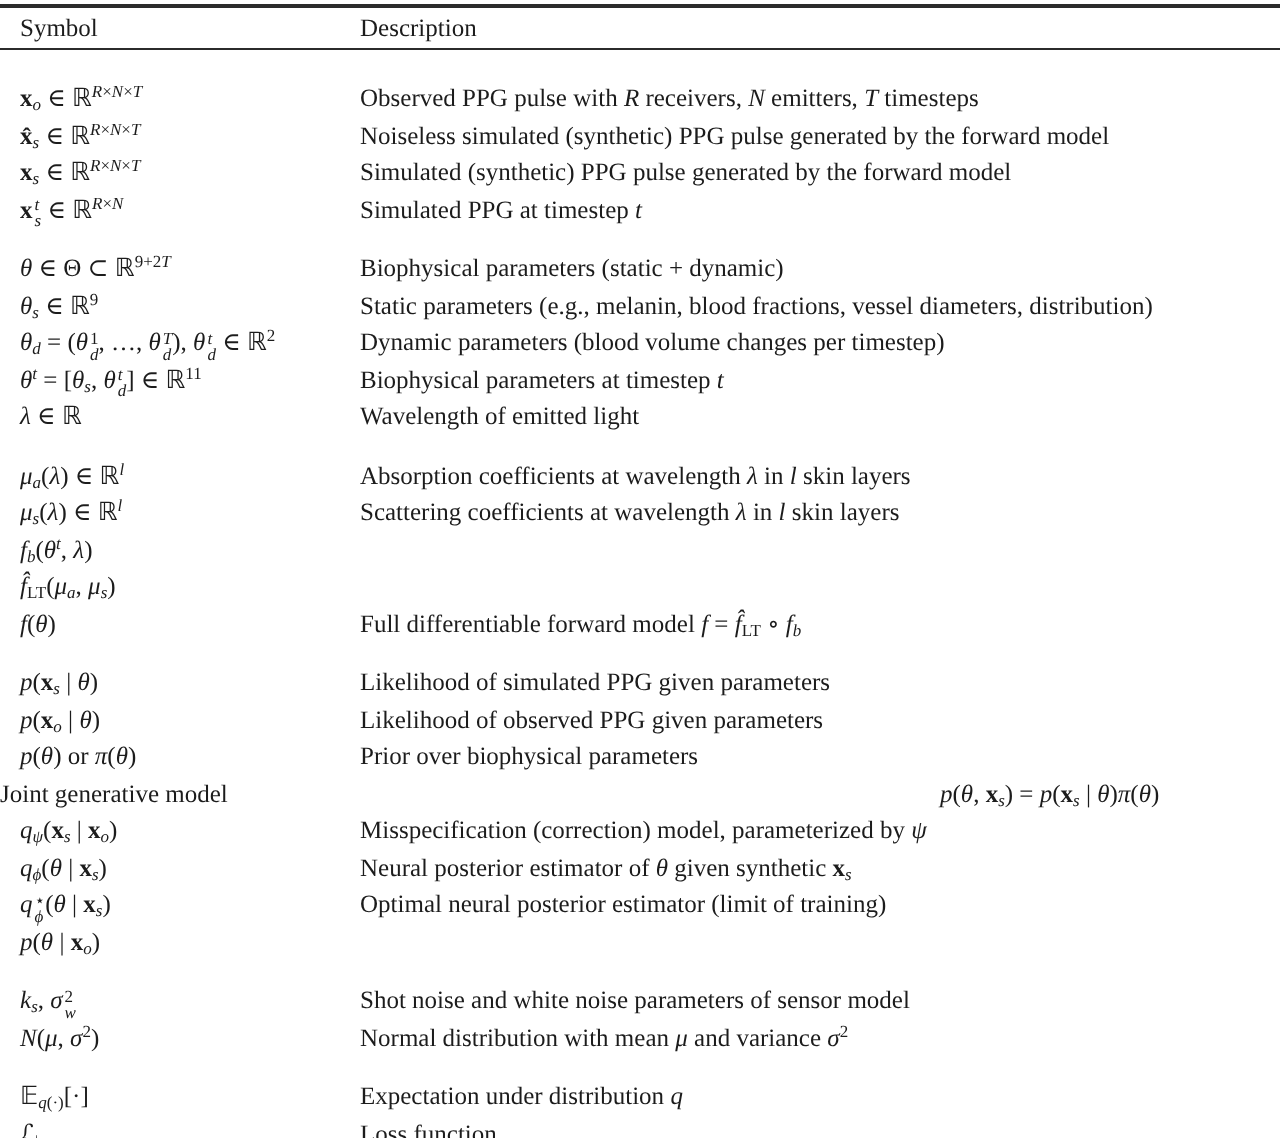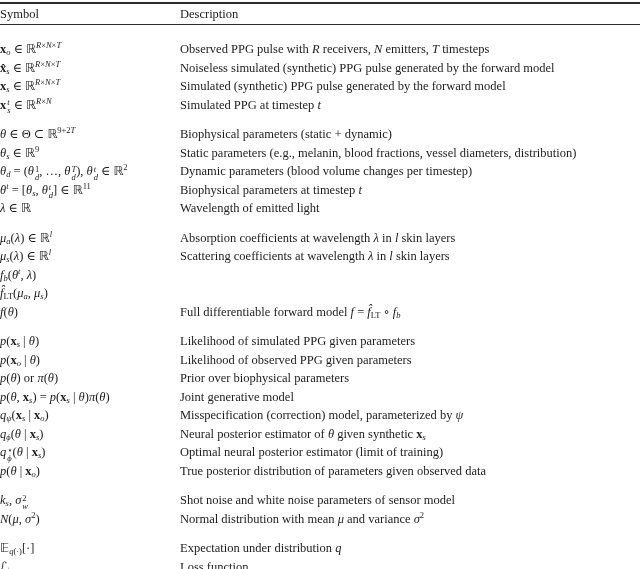--- a/index.html
+++ b/index.html
@@ -11,21 +11,21 @@
   .rule{background:#2b2b2b;}
   .rule.top{height:2px;margin-top:2px;}
   .rule.mid{height:1.4px;}
   .rule.bottom{height:2px;}
   .header-row{display:flex;height:20px;align-items:center;white-space:nowrap;}
   #table-body{margin-top:15px;}
   .group{margin-top:11px;}
   .group:first-child{margin-top:2px;}
   .row{display:flex;height:18.5px;line-height:18.5px;white-space:nowrap;}
   .cell{flex:none;}
-  .cell.sym{width:180px;box-sizing:border-box;}
+  .cell.sym{width:180px;padding-left:10px;box-sizing:border-box;}
   .cell.desc{flex:1 1 auto;}
   sub,sup{font-size:0.68em;}
   sup{vertical-align:0.55em;line-height:0;}
   sub{vertical-align:-0.25em;line-height:0;}
   
   .ss{
     display:inline-block;vertical-align:-0.52em;line-height:0.95;
     font-size:0.68em;text-align:left;padding-left:1px;
   }
   i{font-style:italic;}
@@ -113,38 +113,37 @@
         </div>
         <div class="row">
           <div class="cell sym"><i>p</i>(<b>x</b><sub><i>o</i></sub> | <i>θ</i>)</div>
           <div class="cell desc">Likelihood of observed PPG given parameters</div>
         </div>
         <div class="row">
           <div class="cell sym"><i>p</i>(<i>θ</i>) or <i>π</i>(<i>θ</i>)</div>
           <div class="cell desc">Prior over biophysical parameters</div>
         </div>
         <div class="row">
+          <div class="cell desc">Joint generative model</div>
           <div class="cell sym"><i>p</i>(<i>θ</i>, <b>x</b><sub><i>s</i></sub>) = <i>p</i>(<b>x</b><sub><i>s</i></sub> | <i>θ</i>)<i>π</i>(<i>θ</i>)</div>
-          <div class="cell desc">Joint generative model</div>
         </div>
         <div class="row">
           <div class="cell sym"><i>q</i><sub><i>ψ</i></sub>(<b>x</b><sub><i>s</i></sub> | <b>x</b><sub><i>o</i></sub>)</div>
           <div class="cell desc">Misspecification (correction) model, parameterized by <i>ψ</i></div>
         </div>
         <div class="row">
           <div class="cell sym"><i>q</i><sub><i>ϕ</i></sub>(<i>θ</i> | <b>x</b><sub><i>s</i></sub>)</div>
           <div class="cell desc">Neural posterior estimator of <i>θ</i> given synthetic <b>x</b><sub><i>s</i></sub></div>
         </div>
         <div class="row">
           <div class="cell sym"><i>q</i><span class="ss">⋆<br><i>ϕ</i></span>(<i>θ</i> | <b>x</b><sub><i>s</i></sub>)</div>
           <div class="cell desc">Optimal neural posterior estimator (limit of training)</div>
         </div>
         <div class="row">
           <div class="cell sym"><i>p</i>(<i>θ</i> | <b>x</b><sub><i>o</i></sub>)</div>
-          <div class="cell desc">True posterior distribution of parameters given observed data</div>
         </div>
       </div>
       <div class="group">
         <div class="row">
           <div class="cell sym"><i>k</i><sub><i>s</i></sub>, <i>σ</i><span class="ss">2<br><i>w</i></span></div>
           <div class="cell desc">Shot noise and white noise parameters of sensor model</div>
         </div>
         <div class="row">
           <div class="cell sym"><i class="cal">N</i>(<i>μ</i>, <i>σ</i><sup>2</sup>)</div>
           <div class="cell desc">Normal distribution with mean <i>μ</i> and variance <i>σ</i><sup>2</sup></div>

